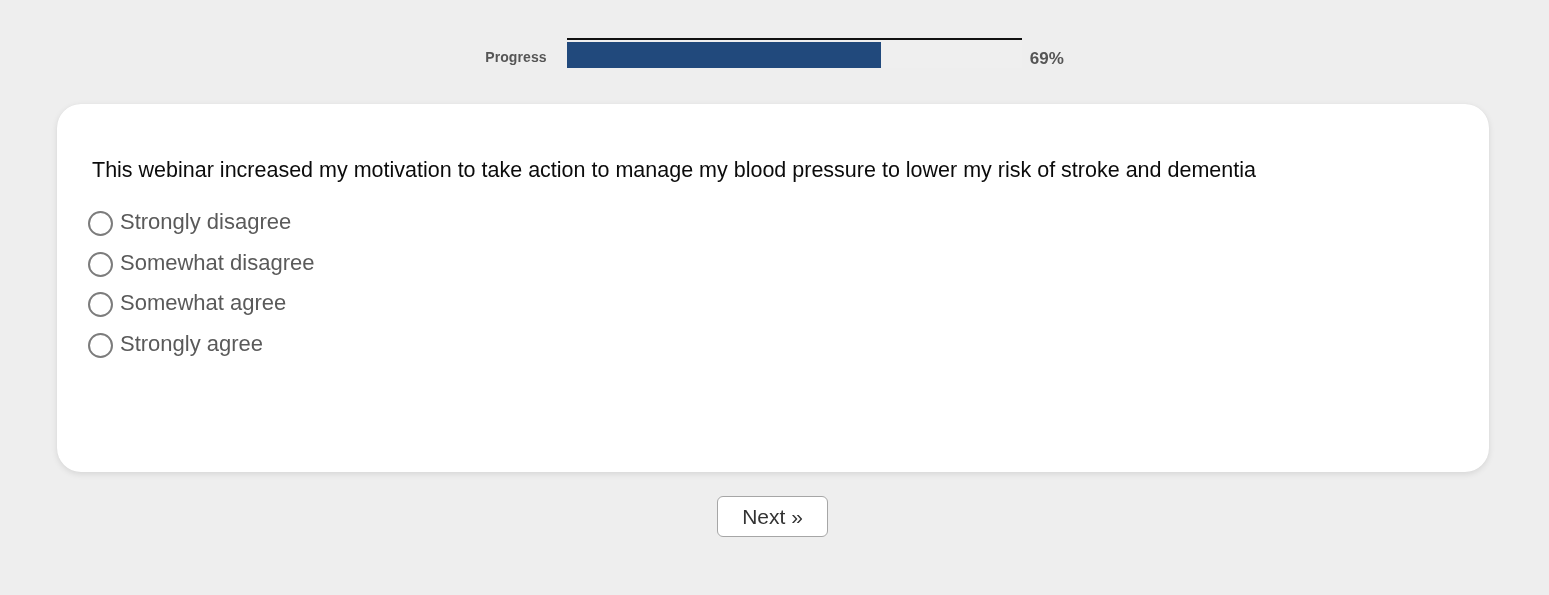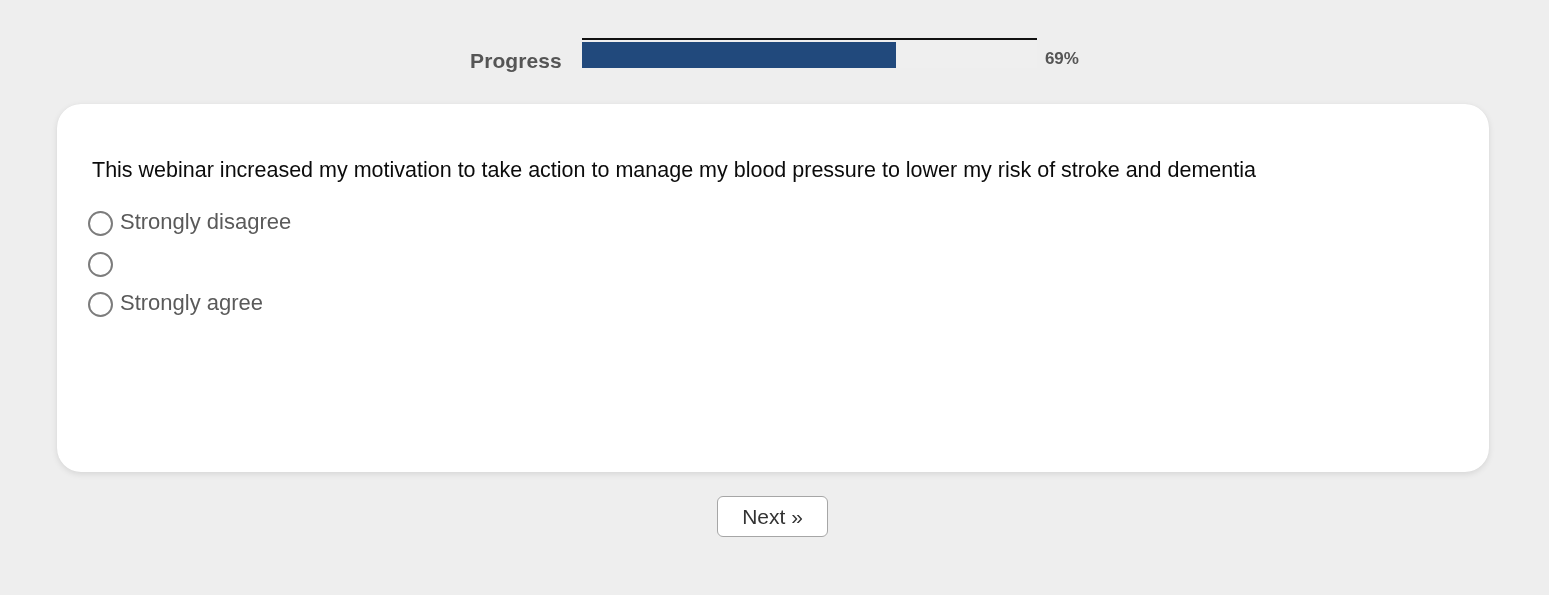--- a/index.html
+++ b/index.html
@@ -19,21 +19,21 @@
     position: absolute;
     left: 0;
     top: 36px;
     width: 1549px;
     height: 44px;
     display: flex;
     align-items: flex-start;
     justify-content: center;
   }
   .progress-label {
-    font-size: 21px;
+    font-size: 14px;
     font-weight: bold;
     color: #555555;
     line-height: 1;
     padding-top: 14px;
     letter-spacing: 0.1px;
   }
   .progress-track {
     position: relative;
     width: 455px;
     height: 30px;
@@ -143,20 +143,25 @@
 <div class="card">
   <div class="question-text">This webinar increased my motivation to take action to manage my blood pressure to lower my risk of stroke and dementia</div>
 
   <div class="options">
     <label class="option-row">
       <span class="radio-outer"></span>
       <span class="option-label">Strongly disagree</span>
     </label>
     <label class="option-row">
       <span class="radio-outer"></span>
+      <span class="option-label">Somewhat disagree</span>
+    </label>
+    <label class="option-row">
+      <span class="radio-outer"></span>
+      <span class="option-label">Somewhat agree</span>
     </label>
     <label class="option-row">
       <span class="radio-outer"></span>
       <span class="option-label">Strongly agree</span>
     </label>
   </div>
 </div>
 
 <button class="next-button">Next »</button>
 

